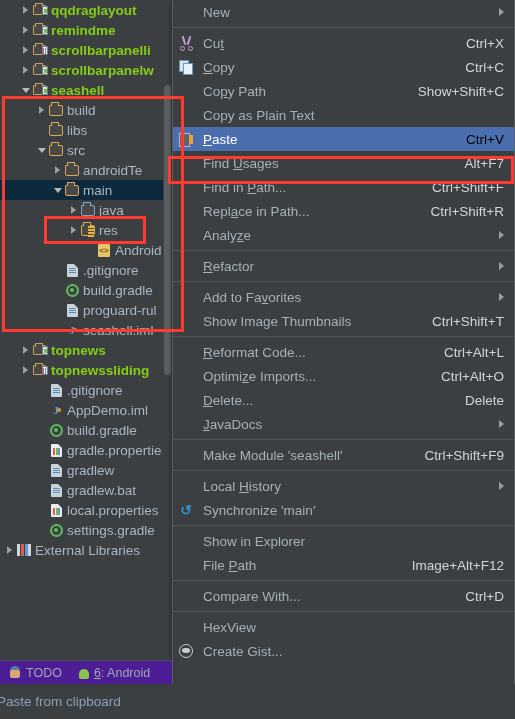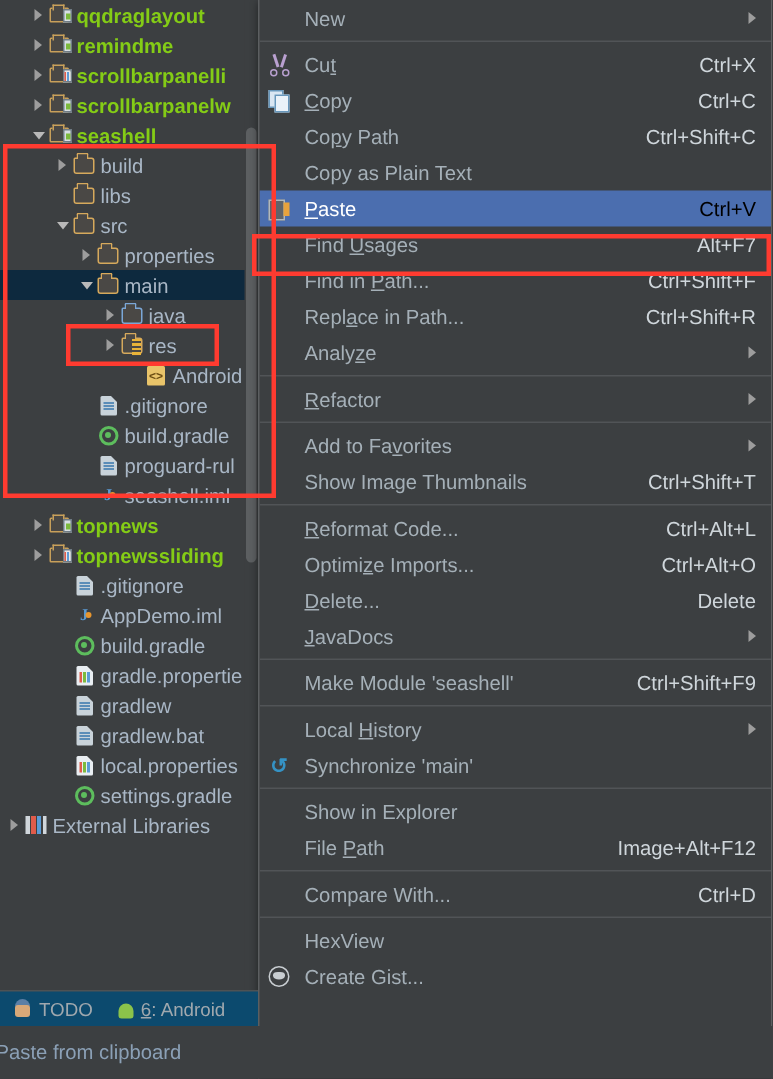--- a/index.html
+++ b/index.html
@@ -255,21 +255,21 @@
   }
 
   
   .redbox {
     position: absolute; border: 3px solid #ff3b30; pointer-events: none;
   }
 
   
   .toolwin-bar {
     position: absolute; left: 0; top: 660px; width: 172px; height: 24px;
-    background: #0c4a6e; border-top: 1px solid #4e5254;
+    background: #4c1d95; border-top: 1px solid #4e5254;
     display: flex; align-items: center; font-size: 12.5px; color: #a0a8ae;
   }
   .toolwin-bar .tw {
     display: flex; align-items: center; gap: 4px; padding: 0 8px;
   }
   .ic-todo {
     width: 14px; height: 13px; position: relative;
   }
   .ic-todo:before {
     content: ""; position: absolute; left: 2px; top: 0; width: 10px; height: 5px;
@@ -415,21 +415,21 @@
         <span class="lbl">src</span>
       </div>
       <div class="tree-row">
         <span style="flex:0 0 52px"></span>
         <span class="twisty">
           <span class="tri-right"></span>
         </span>
         <span class="ico">
           <span class="ic-folder"></span>
         </span>
-        <span class="lbl">properties</span>
+        <span class="lbl">androidTe</span>
       </div>
       <div class="tree-row selected">
         <span style="flex:0 0 52px"></span>
         <span class="twisty">
           <span class="tri-down"></span>
         </span>
         <span class="ico">
           <span class="ic-folder"></span>
         </span>
         <span class="lbl">main</span>
@@ -619,21 +619,21 @@
       <div class="mi">
         <span class="mi-ico">
           <span class="ic-copy"></span>
         </span>
         <span class="mi-label"><u>C</u>opy</span>
         <span class="mi-accel">Ctrl+C</span>
       </div>
       <div class="mi">
         <span class="mi-ico"></span>
         <span class="mi-label">Co<u>p</u>y Path</span>
-        <span class="mi-accel">Ctrl+Shift+C</span>
+        <span class="mi-accel">Show+Shift+C</span>
       </div>
       <div class="mi">
         <span class="mi-ico"></span>
         <span class="mi-label">Copy as Plain Text</span>
       </div>
       <div class="mi selected">
         <span class="mi-ico">
           <span class="ic-paste"></span>
         </span>
         <span class="mi-label"><u>P</u>aste</span>

